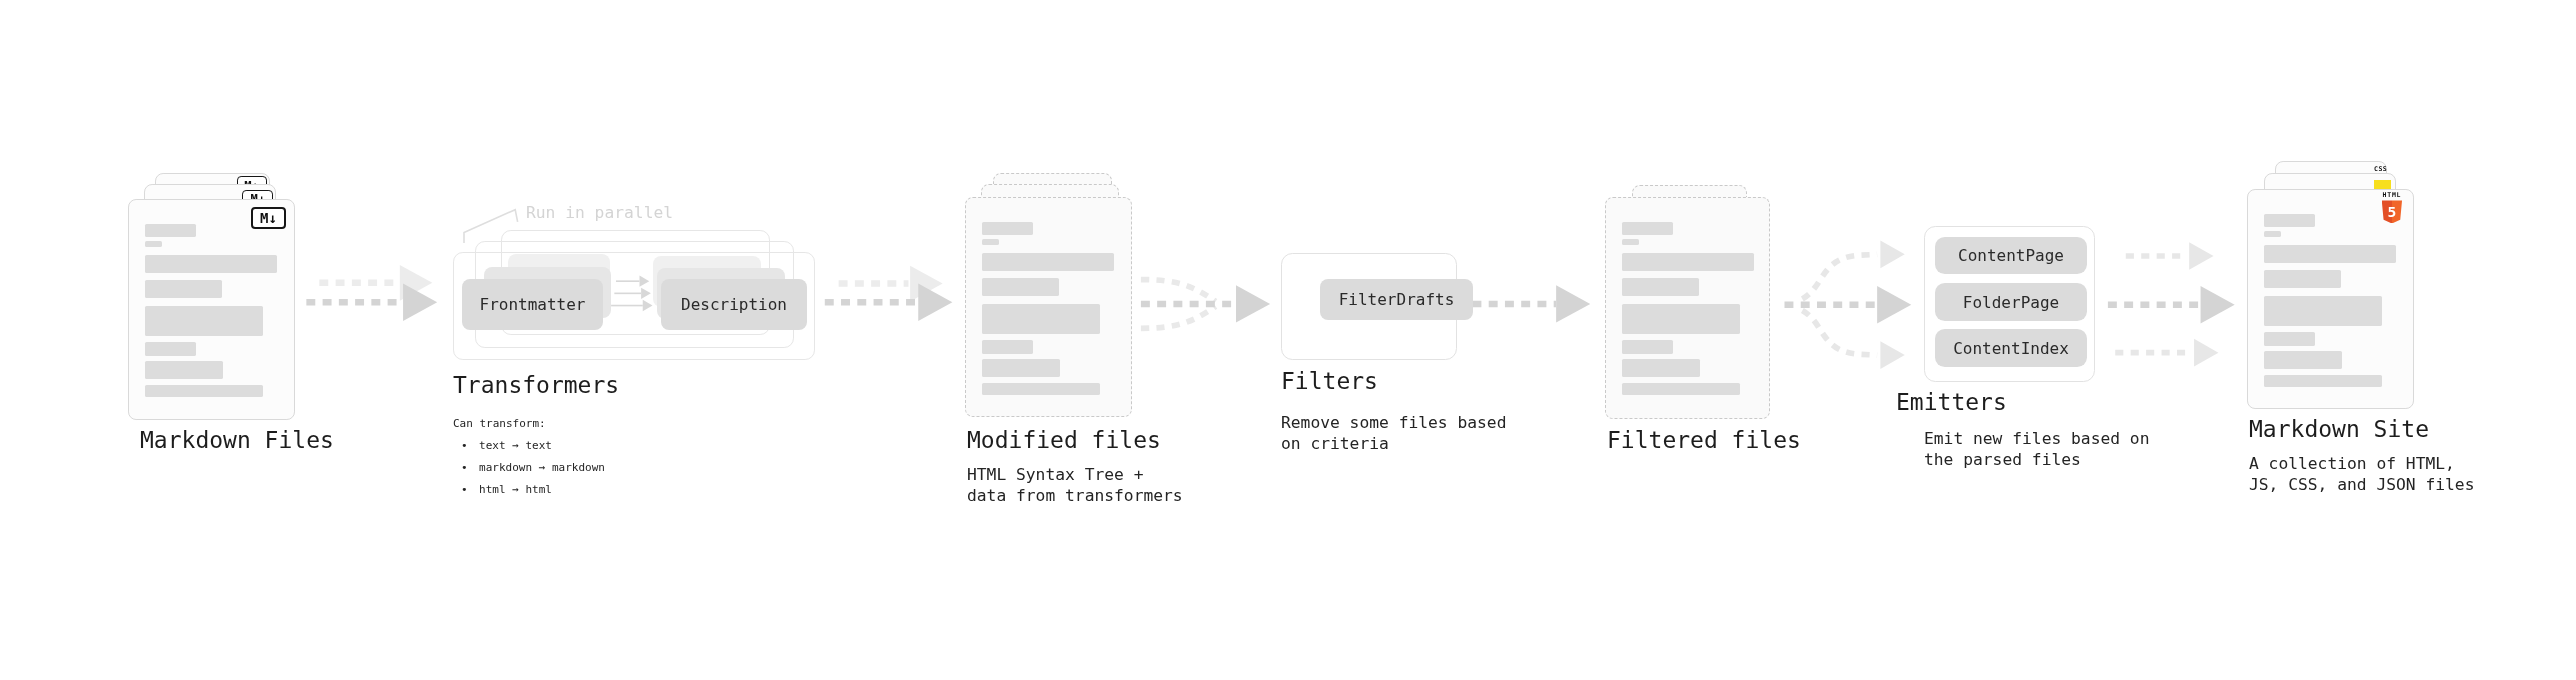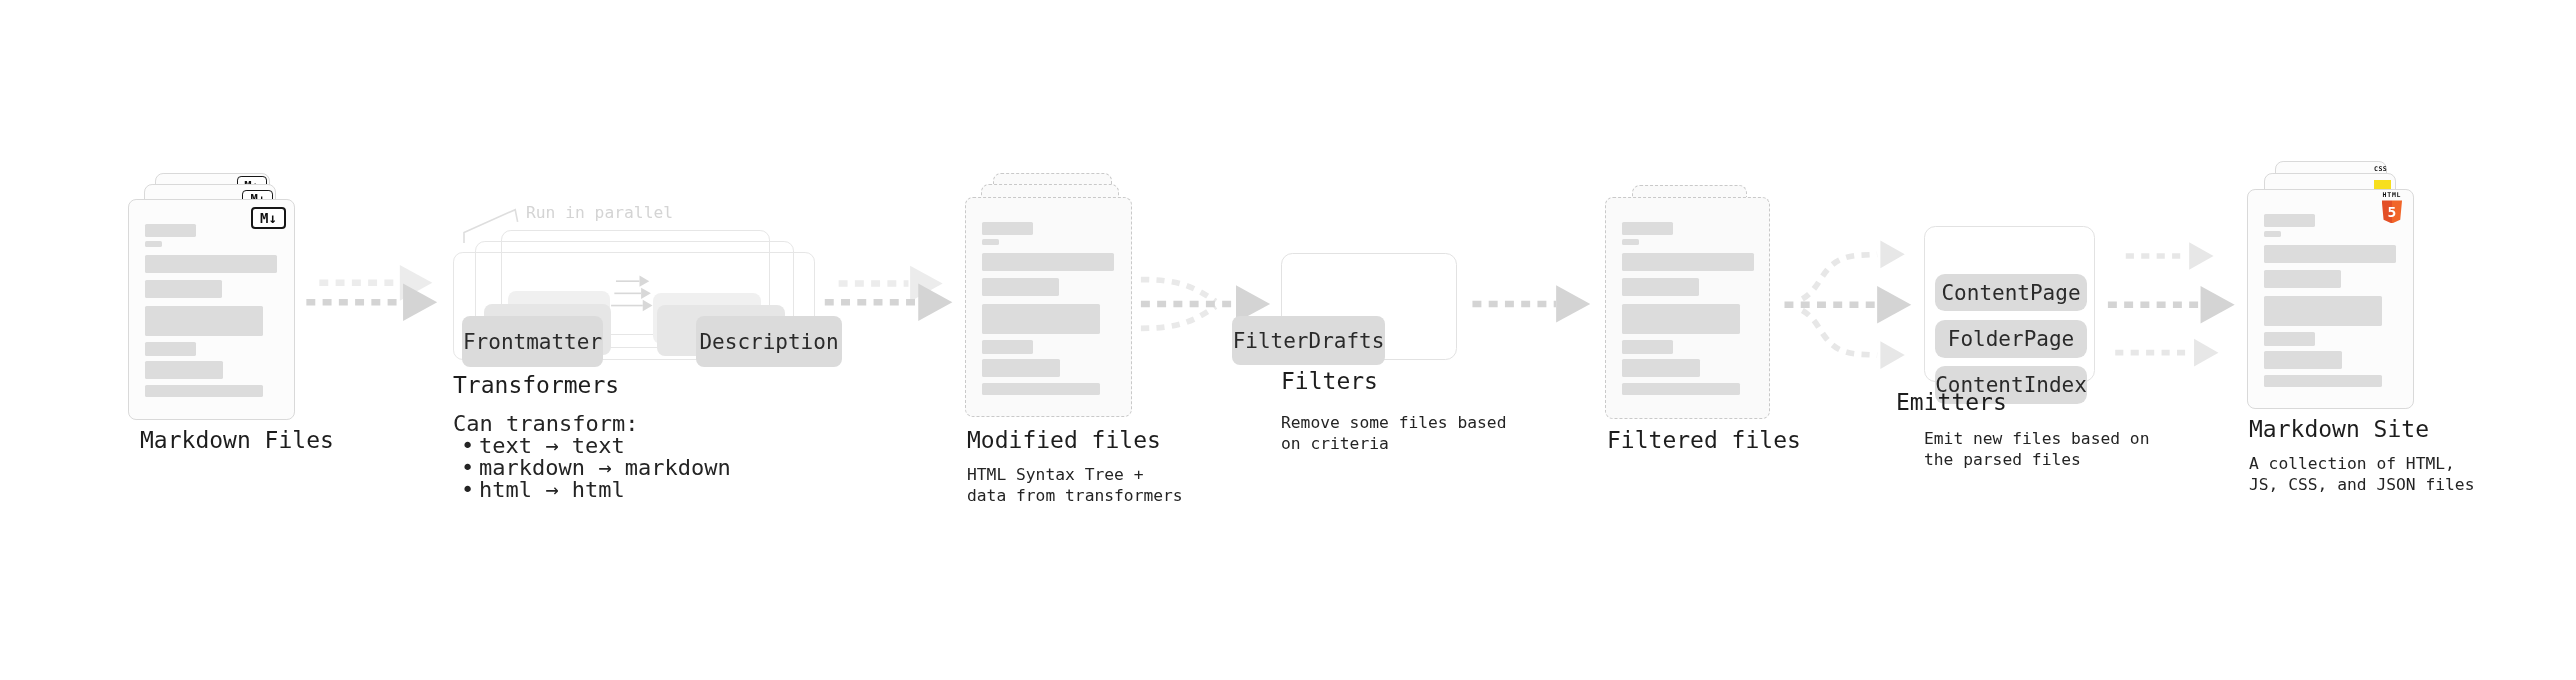--- a/index.html
+++ b/index.html
@@ -41,29 +41,29 @@
   .html5-shield{margin:0.8px auto 0;width:20.3px;height:23px;position:relative;
     background:linear-gradient(90deg,#e34f26 50%,#f16529 50%);
     clip-path:polygon(0% 0%,100% 0%,91% 84%,50% 100%,9% 84%);
     display:flex;align-items:center;justify-content:center;}
   .html5-shield span{color:#ffffff;font-weight:bold;font-size:14.6px;line-height:14.6px;}
 
   
   .frame{position:absolute;background:transparent;border:1.6px solid #e6e6e6;border-radius:9.8px;box-sizing:border-box;}
   .panel{position:absolute;background:#ffffff;border:1.6px solid #e2e2e2;border-radius:11.4px;box-sizing:border-box;}
   .gbox{position:absolute;background:#dbdbdb;border-radius:8.1px;display:flex;align-items:center;justify-content:center;
-        font-size:21px;color:#2a2a2a;z-index:5;margin-top:37px;}
+        font-size:16px;color:#2a2a2a;z-index:5;}
   .gbox.ghost2{background:#e6e6e6;z-index:4;}
   .gbox.ghost3{background:#f0f0f0;z-index:3;}
 
   
   .stage-title{position:absolute;font-size:23px;line-height:28px;font-weight:500;color:#1d1d1d;white-space:nowrap;z-index:6;}
   .stage-sub{position:absolute;font-size:16.3px;line-height:21px;color:#242424;white-space:pre-line;z-index:6;}
   .parallel-label{position:absolute;font-size:16.3px;color:#d4d4d4;white-space:nowrap;}
-  .bullets{position:absolute;font-size:22px;line-height:22px;color:#242424;z-index:6;}
+  .bullets{position:absolute;font-size:11px;line-height:22px;color:#242424;z-index:6;}
   .bullet-line{display:flex;}
   .bullet-dot{width:18px;flex:0 0 18px;}
 
   svg.overlay{position:absolute;inset:0;pointer-events:none;z-index:0;}
 </style>
 </head>
 <body>
 
 <div class="canvas">
 
@@ -155,21 +155,21 @@
 
     <div class="frame" style="left:501px;top:230px;width:269px;height:105px;"></div>
     <div class="frame" style="left:475px;top:241px;width:319px;height:107px;"></div>
     <div class="frame" style="left:453px;top:252px;width:362px;height:108px;"></div>
 
     <div class="gbox ghost3" style="left:508px;top:254px;width:102px;height:51px;"></div>
     <div class="gbox ghost3" style="left:653px;top:256px;width:108px;height:51px;"></div>
     <div class="gbox ghost2" style="left:484px;top:267px;width:127px;height:51px;"></div>
     <div class="gbox ghost2" style="left:657px;top:268px;width:128px;height:51px;"></div>
     <div class="gbox" style="left:462px;top:279px;width:141px;height:51px;">Frontmatter</div>
-    <div class="gbox" style="left:696px;top:279px;width:146px;height:51px;">Description</div>
+    <div class="gbox" style="left:661px;top:279px;width:146px;height:51px;">Description</div>
 
     <div class="stage-title" style="left:453px;top:371px;">Transformers</div>
     <div class="bullets" style="left:453px;top:413px;">
       <div class="bullet-line">
           <span>Can transform:</span>
         </div>
       <div class="bullet-line" style="padding-left:8.1px;">
           <span class="bullet-dot">•</span>
           <span>text → text</span>
         </div>
@@ -199,21 +199,21 @@
           <i class="b8"></i>
         </div>
     </div>
     <div class="stage-title" style="left:967px;top:426px;">Modified files</div>
     <div class="stage-sub" style="left:967px;top:464px;">HTML Syntax Tree +
 data from transformers</div>
   </div>
 
   <div>
     <div class="panel" style="left:1281px;top:253px;width:176px;height:107px;"></div>
-    <div class="gbox" style="left:1232px;top:279px;width:153px;height:49px;">FilterDrafts</div>
+    <div class="gbox" style="left:1320px;top:279px;width:153px;height:41px;">FilterDrafts</div>
     <div class="stage-title" style="left:1281px;top:367px;">Filters</div>
     <div class="stage-sub" style="left:1281px;top:412px;">Remove some files based
 on criteria</div>
   </div>
 
   <div>
     <div class="card-dashed z1" style="left:1632px;top:185px;width:115px;height:49px;"></div>
     <div class="card-dashed z3" style="left:1605px;top:197px;width:165px;height:222px;">
       <div class="bars">
           <i class="b1"></i>

